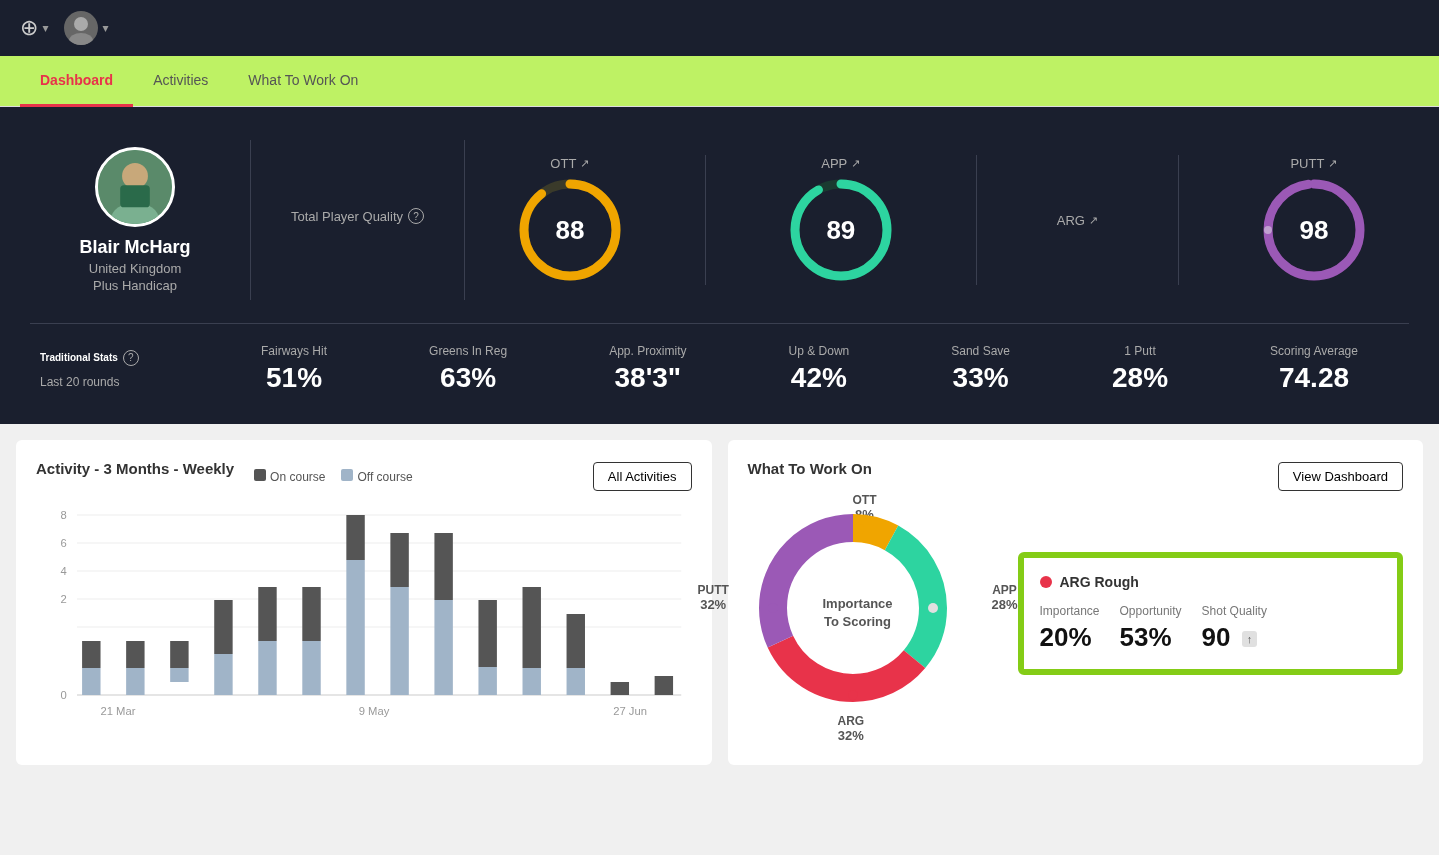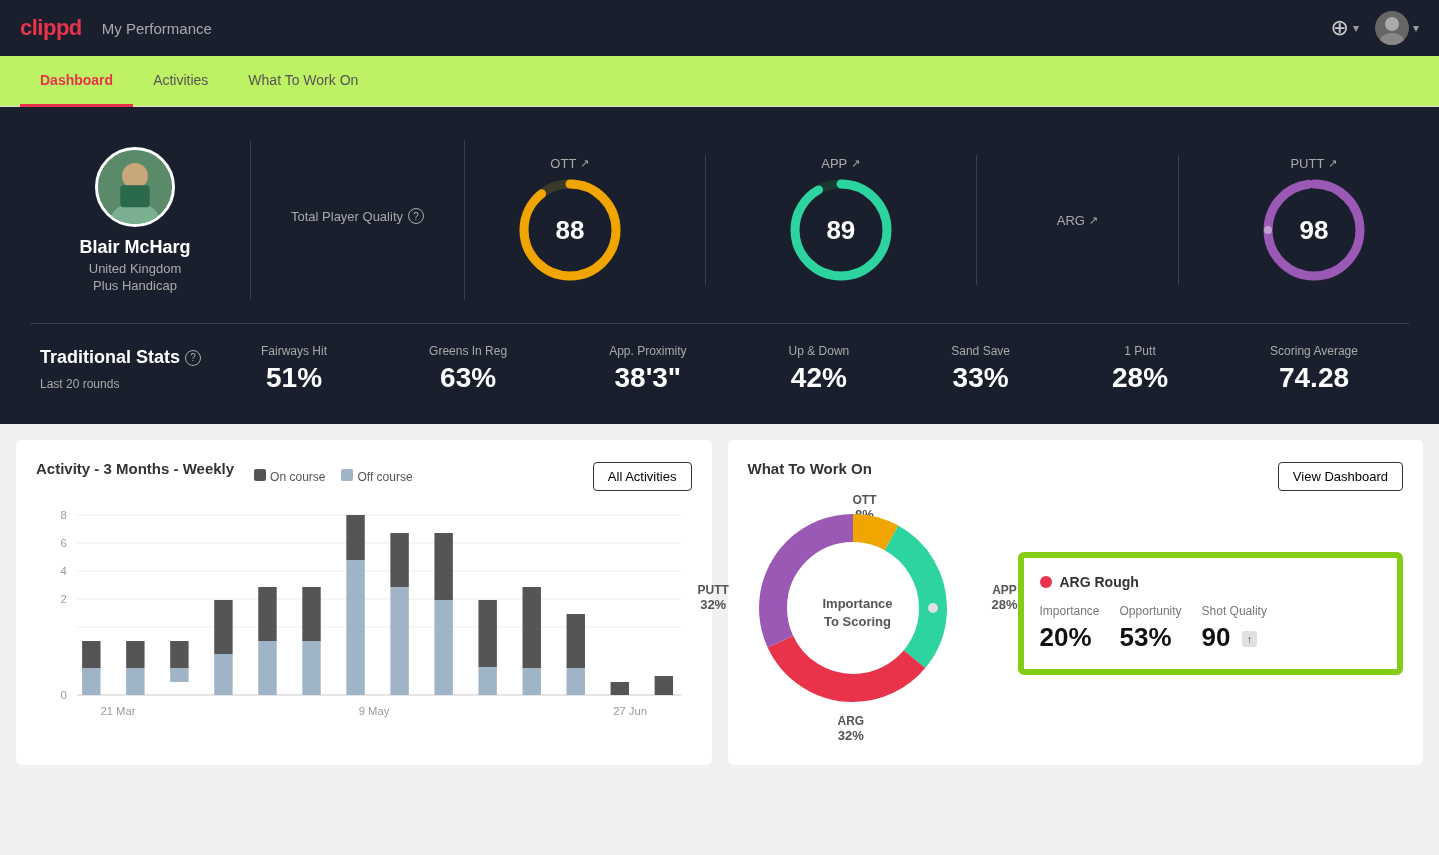--- a/index.html
+++ b/index.html
@@ -151,21 +151,21 @@
       display: flex;
       align-items: center;
       padding: 20px 0 0 0;
       border-top: 1px solid #3a3f50;
       margin-top: 20px;
     }
     .trad-stats-label {
       min-width: 180px;
       padding-left: 10px;
     }
-    .trad-stats-label .title { color: #fff; font-size: 18px; font-weight: 600; }
+    .trad-stats-label .title { color: #fff; font-size: 10px; font-weight: 600; }
     .trad-stats-label .subtitle { color: #aaa; font-size: 12px; margin-top: 9px; }
     .trad-stats-grid {
       display: flex;
       flex: 1;
       justify-content: space-around;
     }
     .stat-item { text-align: center; }
     .stat-name { color: #aaa; font-size: 12px; text-align: center; }
     .stat-val { color: #fff; font-size: 28px; font-weight: 600; margin-top: 4px; }
 
@@ -290,26 +290,20 @@
       border: 1px solid #aaa;
       font-size: 10px;
       color: #aaa;
       cursor: pointer;
     }
   </style>
 </head>
 <body>
 
 <div class="header">
-  <div class="header-left">
-    <div class="logo">
-      <span class="logo-text">clippd</span>
-    </div>
-    <span class="header-title">My Performance</span>
-  </div>
   <div class="header-right">
     <div class="header-icon-btn">
       <span style="font-size:22px; color:#ccc;">⊕</span>
       <span style="font-size:12px; color:#999;">▾</span>
     </div>
     <div class="header-icon-btn">
       <div class="avatar-circle">
         <svg width="34" height="34" viewBox="0 0 34 34">
             <circle cx="17" cy="13" r="7" fill="#aaa"></circle>
             <ellipse cx="17" cy="30" rx="12" ry="8" fill="#888"></ellipse>

